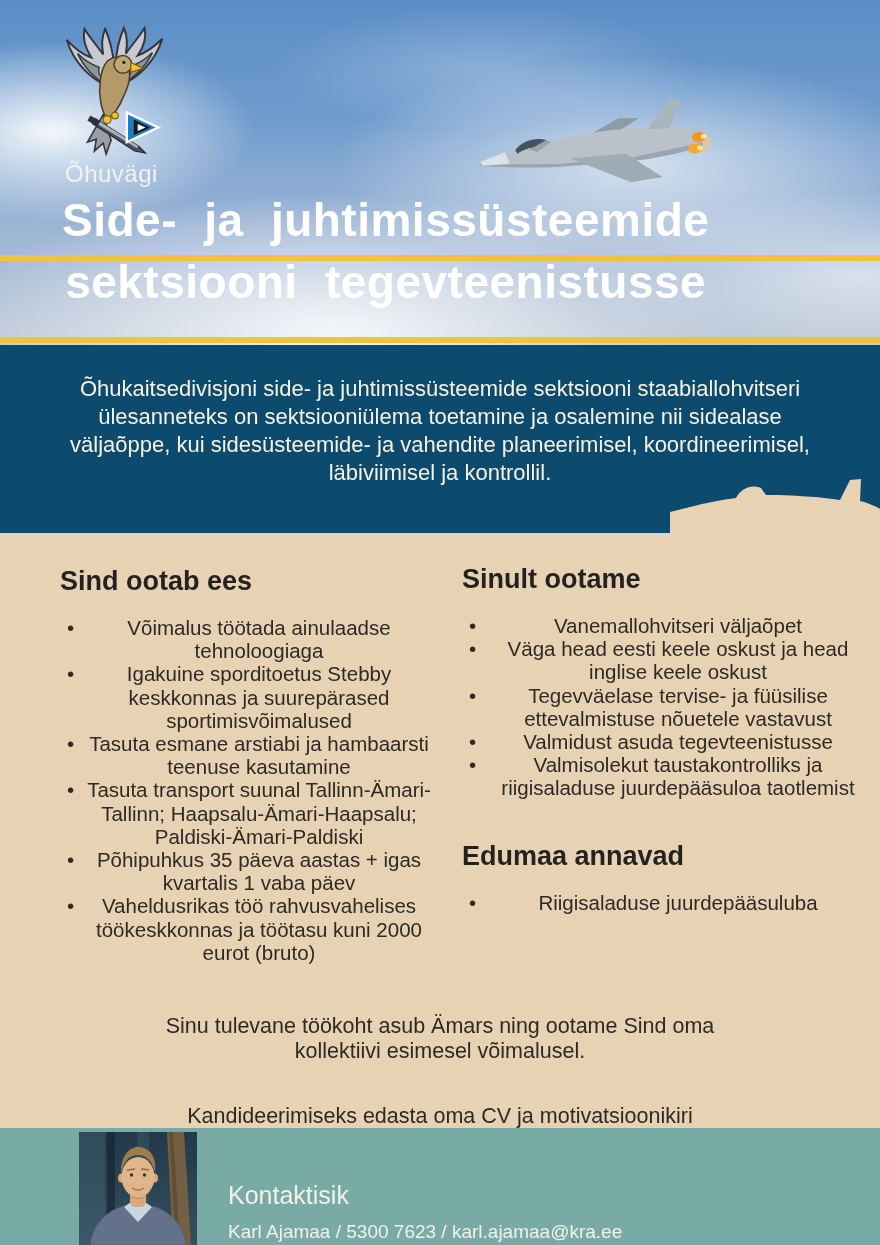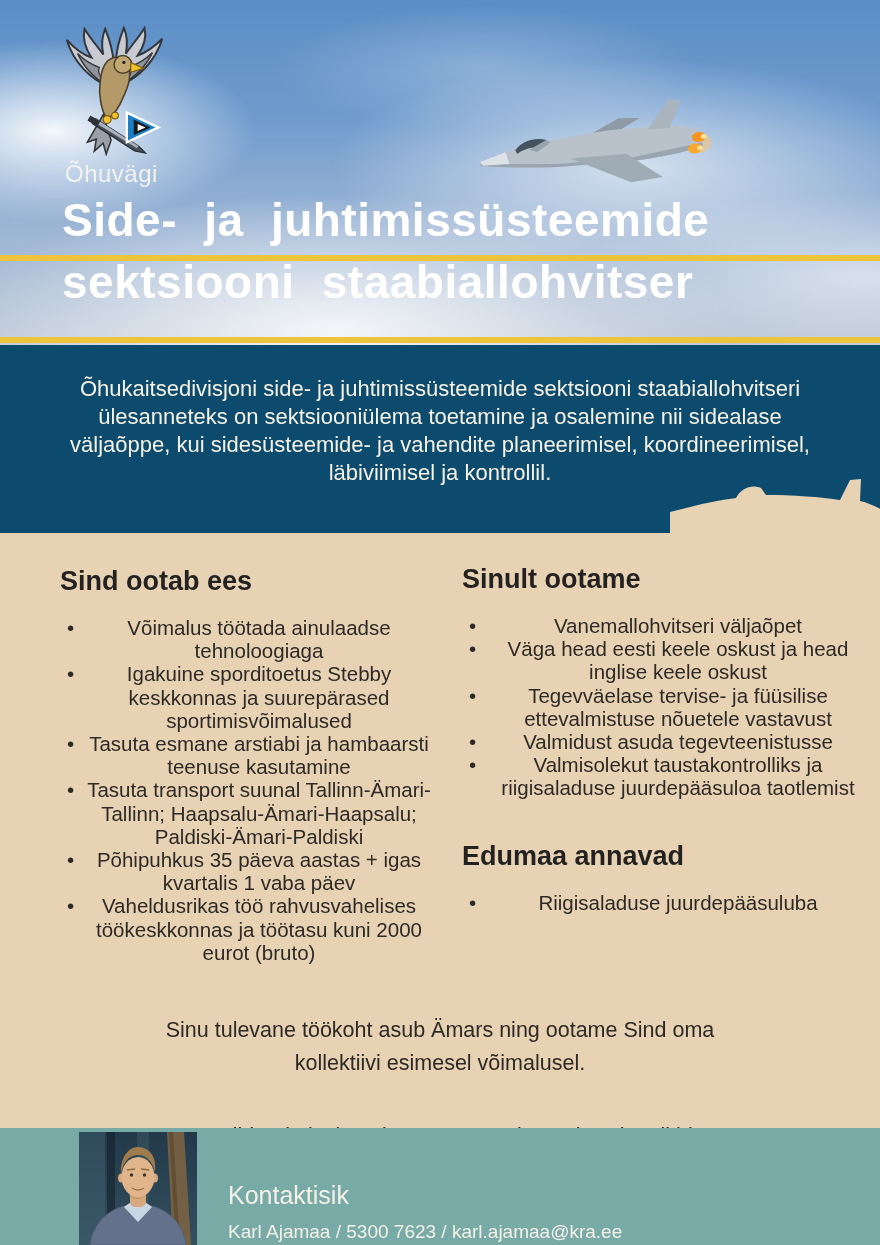--- a/index.html
+++ b/index.html
@@ -18,21 +18,21 @@
       radial-gradient(ellipse 420px 120px at 98% 80%, rgba(255,255,255,.55), rgba(255,255,255,0) 70%),
       radial-gradient(ellipse 300px 90px at 55% 20%, rgba(255,255,255,.25), rgba(255,255,255,0) 70%),
       linear-gradient(180deg,#5b8ec6 0%,#6f9bcd 34%,#9cb5d5 66%,#bcc7d6 100%);
   }
   .eagle-logo{position:absolute;left:52px;top:22px;width:128px;height:138px;z-index:3;}
   .hero-jet{position:absolute;left:476px;top:104px;width:236px;height:100px;z-index:1;transform:rotate(-6deg);}
   .brand{position:absolute;left:65px;top:160px;font-size:24px;color:#f2f2f0;z-index:3;letter-spacing:.5px;}
   .hero-title{
     position:absolute;left:62px;top:189px;z-index:3;margin:0;
     font-size:46px;line-height:62px;font-weight:bold;color:#ffffff;
-    letter-spacing:.5px;word-spacing:14px;white-space:nowrap;
+    letter-spacing:.5px;word-spacing:14px;white-space:nowrap;text-align:center;
   }
   .rule{position:absolute;left:0;width:100%;height:6px;background:#edc53c;z-index:2;}
   .rule-1{top:255px;}
   .rule-2{top:337px;}
   
   .intro{position:relative;height:188px;background:#0c4a6e;overflow:hidden;}
   .intro-text{
     width:774px;margin:0 auto;padding-top:30px;text-align:center;
     font-size:22px;line-height:28px;color:#f6f2e4;
   }
@@ -40,21 +40,21 @@
   
   .content{position:relative;height:595px;background:#e8d2b4;color:#2d2a25;}
   .col{position:absolute;}
   .col-left{left:60px;top:33px;width:372px;}
   .col-right{left:462px;top:31px;width:406px;}
   .section-title{margin:0 0 19px 0;font-size:27px;font-weight:bold;color:#242220;}
   .section-title.advantage{margin-top:41px;}
   ul.bullets{margin:0;padding:0;list-style:none;font-size:20.5px;line-height:23.2px;text-align:center;}
   ul.bullets li{position:relative;padding-left:26px;}
   ul.bullets li::before{content:"\2022";position:absolute;left:7px;}
-  .closing{position:absolute;top:481px;left:0;right:0;text-align:center;font-size:21.5px;line-height:33px;color:#2d2a25;}
+  .closing{position:absolute;top:481px;left:0;right:0;text-align:center;font-size:21.5px;line-height:25px;color:#2d2a25;}
   .closing-location{max-width:562px;margin:0 auto;}
   .closing-apply{max-width:524px;margin:40px auto 0;}
   
   .footer{position:relative;height:117px;background:#78aba6;}
   .contact-photo{position:absolute;left:79px;top:4px;width:118px;height:113px;}
   .contact-block{position:absolute;left:228px;top:28px;color:#f4f1e8;}
   .contact-heading{font-size:25px;margin-bottom:11px;margin-top:25px;}
   .contact-line{font-size:19px;}
 </style>
 </head>
@@ -111,21 +111,21 @@
       <path d="M94,52 L152,82 L184,80 L150,53 Z" fill="#9fabb5"></path>
 
       <ellipse cx="224" cy="44" rx="7" ry="5" fill="#f59420"></ellipse>
       <ellipse cx="219" cy="55" rx="7" ry="5" fill="#f8a92d"></ellipse>
       <ellipse cx="229" cy="44" rx="3" ry="2.4" fill="#fde09a"></ellipse>
       <ellipse cx="224" cy="55" rx="3" ry="2.4" fill="#fde09a"></ellipse>
     </svg>
 
     <div class="brand">Õhuvägi</div>
 
-    <h1 class="hero-title"><span>Side- ja juhtimissüsteemide</span><br><span>sektsiooni staabiallohvitser</span></h1>
+    <h1 class="hero-title"><span>Side- ja juhtimissüsteemide</span><br><span>sektsiooni tegevteenistusse</span></h1>
 
     <div class="rule rule-1"></div>
     <div class="rule rule-2"></div>
   </header>
 
   <section class="intro">
     <p class="intro-text">Õhukaitsedivisjoni side- ja juhtimissüsteemide sektsiooni staabiallohvitseri ülesanneteks on sektsiooniülema toetamine ja osalemine nii sidealase väljaõppe, kui sidesüsteemide- ja vahendite planeerimisel, koordineerimisel, läbiviimisel ja kontrollil.</p>
     <svg class="jet-silhouette" viewBox="0 0 216 60" preserveAspectRatio="none" aria-hidden="true">
       <path d="M0,36 L32,28 C46,25 58,23 66,22 C71,12 82,8 91,12 L96,19 C122,19 152,21 170,24 L180,4 L191,3 L190,25 C199,27 207,31 216,36 L216,60 L0,60 Z" fill="#e8d2b4"></path>
     </svg>

